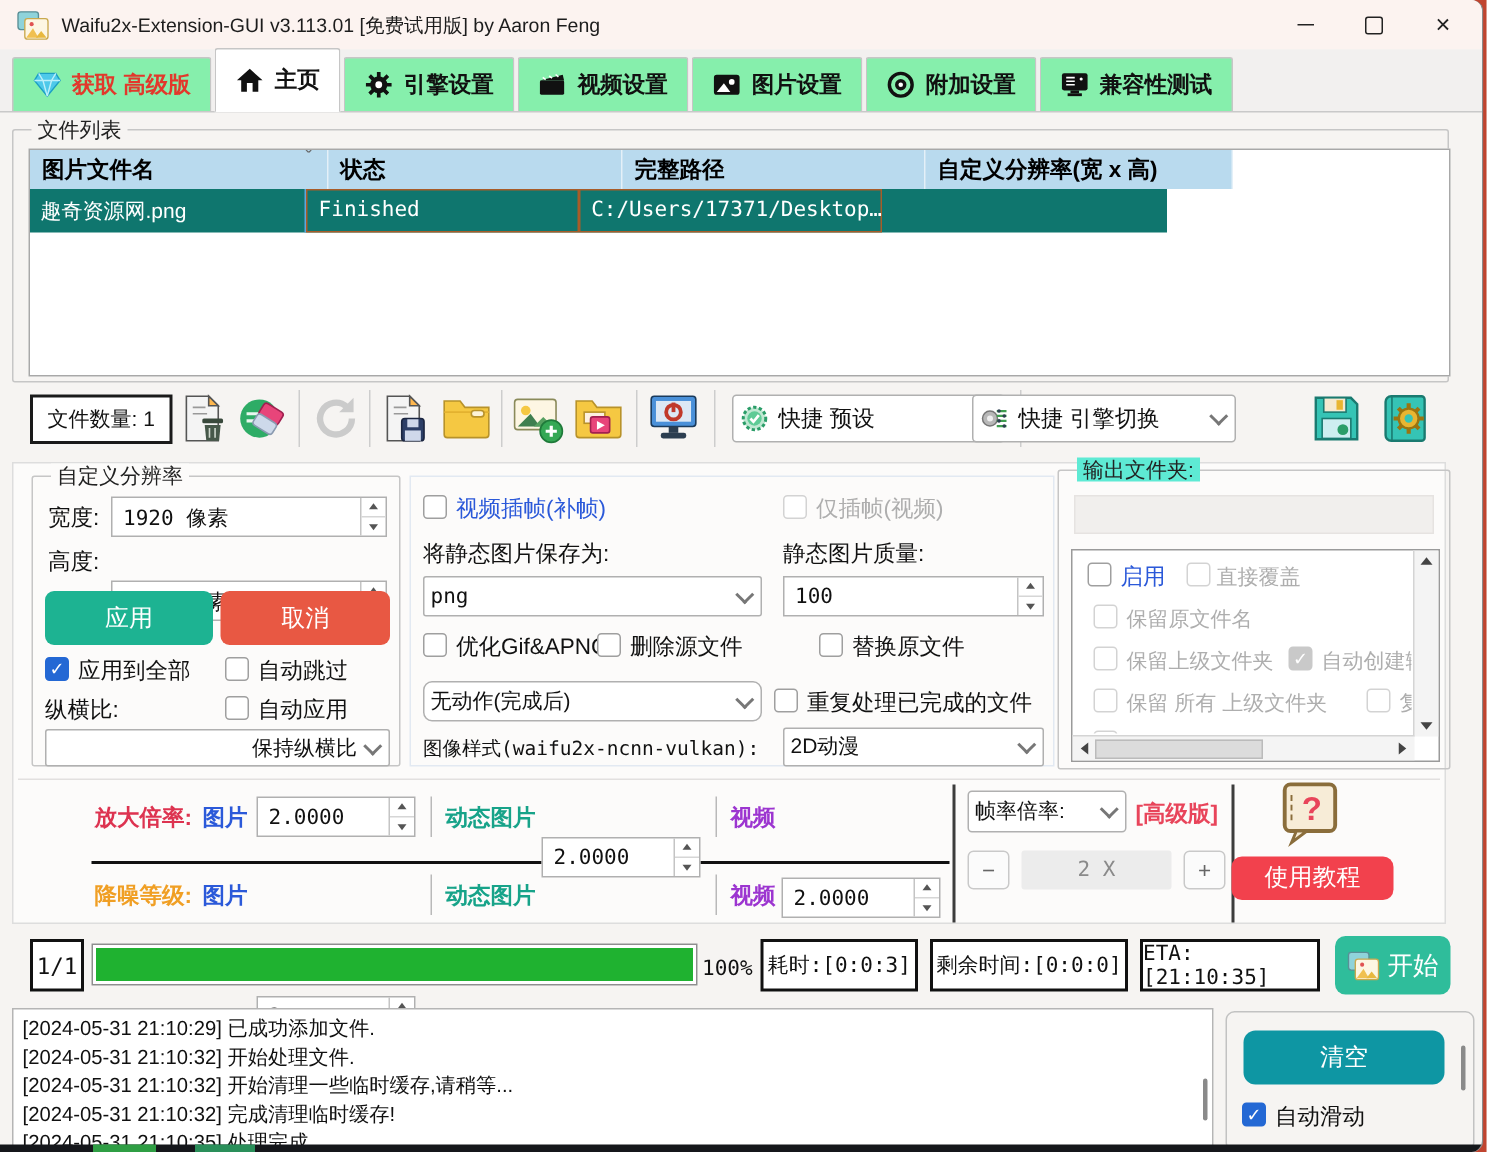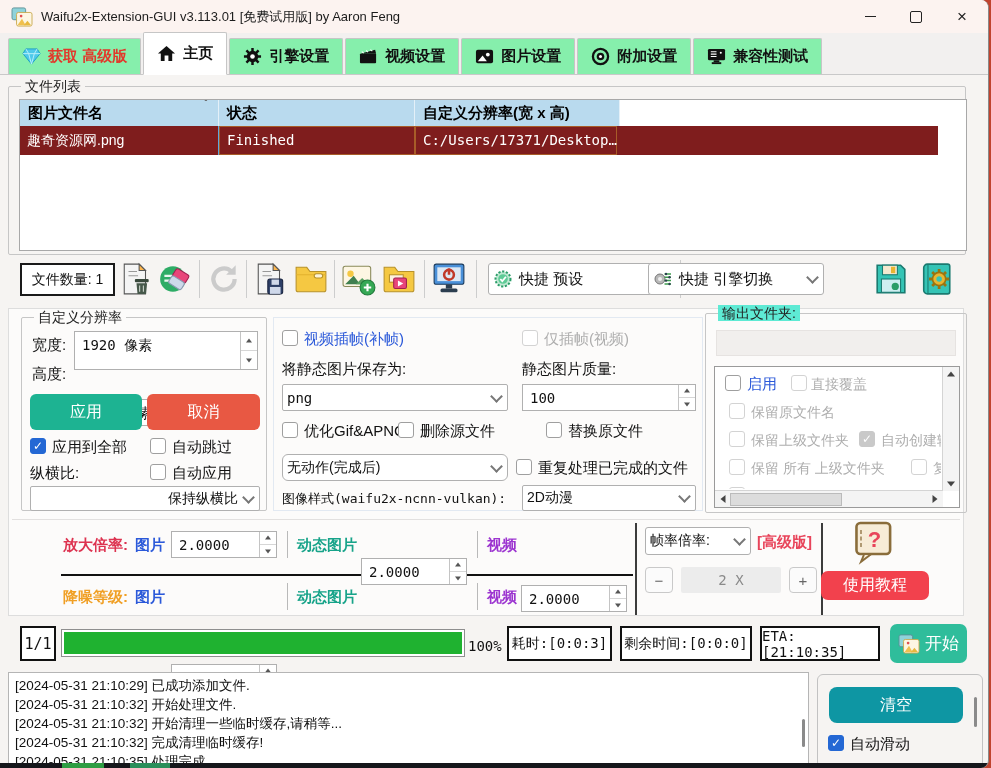--- a/index.html
+++ b/index.html
@@ -34,21 +34,21 @@
   
   .grp{border:1px solid #c6c6c6;border-radius:2px;}
   .legend{position:absolute;top:-9px;left:12px;padding:0 4px;font-size:14px;color:#222;background:#f6f4f2;line-height:16px;}
 
   
   .table{left:19px;top:99px;width:948px;height:152px;background:#fff;border:1px solid #a8a8a8;overflow:hidden;}
   .thead{display:flex;height:26px;}
   .th{background:#b9daee;border-right:1px solid #e4f0f8;font-size:15px;font-weight:700;color:#000;
       padding:4px 0 0 8px;position:relative;box-sizing:border-box;}
   .th .sort{position:absolute;right:10px;top:-3px;font-size:13px;font-weight:400;color:#666;}
-  .trow{display:flex;height:29px;background:#7f1d1d;width:918px;}
+  .trow{display:flex;height:29px;background:#0f766e;width:758px;}
   .td{color:#fff;font-size:14px;padding:6px 0 0 7px;box-sizing:border-box;border-right:1px solid #5ea6dd;}
   .td.focus{border:1px solid #a85c28;padding-top:5px;}
 
   
   .countbox{left:20px;top:263px;width:95px;height:33px;border:2px solid #1a1a1a;background:#fff;
             font-size:14px;display:flex;align-items:center;justify-content:center;color:#111;}
   .toolbtn{top:259px;width:38px;height:40px;display:flex;align-items:center;justify-content:center;}
   .toolbtn svg{width:34px;height:34px;}
   .tsep{top:260px;width:1px;height:38px;background:#cdcdcd;}
   .combo{height:32px;border:1px solid #b0b0b0;border-radius:3px;background:#fff;display:flex;
@@ -205,20 +205,21 @@
   <div class="abs grp" style="left:8px;top:86px;width:958px;height:169px;">
     <span class="legend">文件列表</span>
   </div>
   <div class="abs table">
     <div class="thead">
       <div class="th" style="width:199px;">
         <span>图片文件名</span>
         <span class="sort">ˇ</span>
       </div>
       <div class="th" style="width:196px;">状态</div>
+      <div class="th" style="width:202px;">完整路径</div>
       <div class="th" style="width:205px;">自定义分辨率(宽 x 高)</div>
     </div>
     <div class="trow">
       <div class="td" style="width:199px;">趣奇资源网.png</div>
       <div class="td mono focus" style="width:196px;">Finished</div>
       <div class="td mono focus" style="width:202px;">C:/Users/17371/Desktop…</div>
       <div class="td" style="width:205px;border-right:none;"></div>
     </div>
   </div>
 
@@ -343,21 +344,21 @@
       <circle cx="18" cy="16" r="6.2" fill="#e8b531" stroke="#9a7410" stroke-width="1.5"></circle>
       <circle cx="18" cy="16" r="2.6" fill="#35c4b5"></circle>
     </svg>
   </div>
 
   <div class="abs settings">
 
     <div class="abs grp" style="left:12px;top:8px;width:246px;height:194px;">
       <span class="legend" style="background:#fcfbfa;">自定义分辨率</span>
       <span class="abs lbl15" style="left:10px;top:18px;">宽度:</span>
-      <div class="abs spin" style="left:52px;top:13px;width:184px;height:39px;">
+      <div class="abs spin" style="left:52px;top:13px;width:184px;height:27px;">
         <span class="val mono">1920 像素</span>
         <span class="btns">
             <i class="up"></i>
             <i class="dn"></i>
           </span>
       </div>
       <span class="abs lbl15" style="left:10px;top:47px;">高度:</span>
       <div class="abs spin" style="left:52px;top:42px;width:184px;height:27px;">
         <span class="val mono">1080 像素</span>
         <span class="btns">

